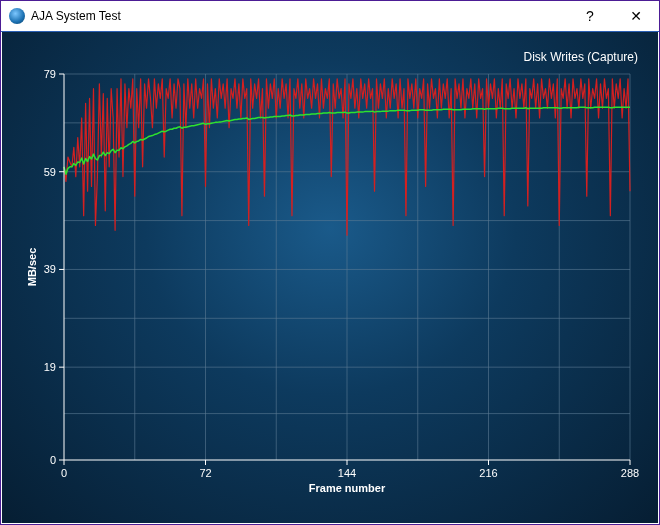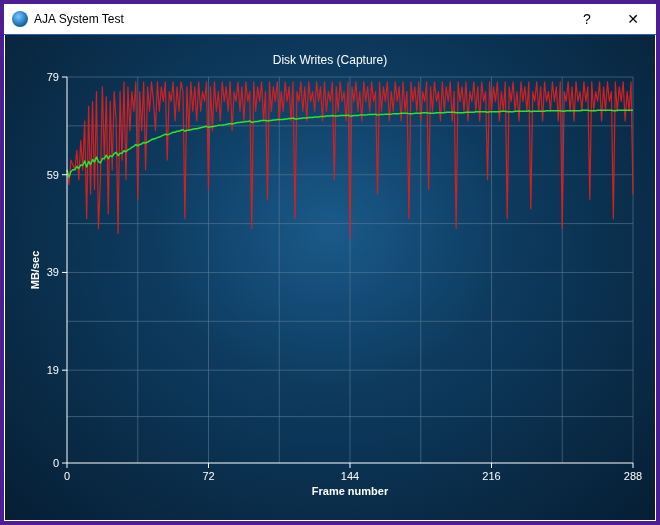--- a/index.html
+++ b/index.html
@@ -1,23 +1,23 @@
 <!DOCTYPE html>
 <html><head>
 <meta charset="utf-8">
 <style>
   html,body{margin:0;padding:0;background:#fff;font-family:"Segoe UI",Arial,sans-serif;}
-  .window{width:660px;height:525px;box-sizing:border-box;border:4px solid #4c1d95;position:relative;background:#fff;}
+  .window{width:660px;height:525px;box-sizing:border-box;border:1px solid #4c1d95;position:relative;background:#fff;}
   .titlebar{height:30px;background:#fff;display:flex;align-items:center;border-bottom:1px solid #2a5fb4;}
   .app-icon{width:16px;height:16px;border-radius:50%;background:radial-gradient(circle at 40% 35%,#7cc7ff 0%,#1a6fb0 60%,#083a5e 100%);margin:0 6px 0 8px;flex:none;}
   .title-text{font-size:12px;color:#000;flex:none;}
   .spacer{flex:1;}
   .win-btn{width:46px;height:30px;display:flex;align-items:center;justify-content:center;font-size:14px;color:#000;}
   .client{position:absolute;top:31px;left:1px;right:1px;bottom:1px;background:radial-gradient(ellipse at 50% 40%,#1a5a8a 0%,#0d3a5e 40%,#061e33 100%);padding:18px 20px 16px 20px;box-sizing:border-box;}
-  .chart-title{color:#fff;font-size:12px;text-align:center;margin-bottom:4px;}
+  .chart-title{color:#fff;font-size:12px;text-align:right;margin-bottom:4px;}
   .plot-wrap{position:relative;width:100%;height:430px;}
   svg{display:block;}
   .axis-text{fill:#fff;font-size:11px;font-family:"Segoe UI",Arial,sans-serif;}
   .axis-label{fill:#fff;font-size:11px;font-weight:bold;font-family:"Segoe UI",Arial,sans-serif;}
   .grid-line{stroke:#5b7a93;stroke-width:1;opacity:.6;}
   .axis-line{stroke:#fff;stroke-width:1;}
   .tick{stroke:#fff;stroke-width:1;}
 </style>
 </head>
 <body>

